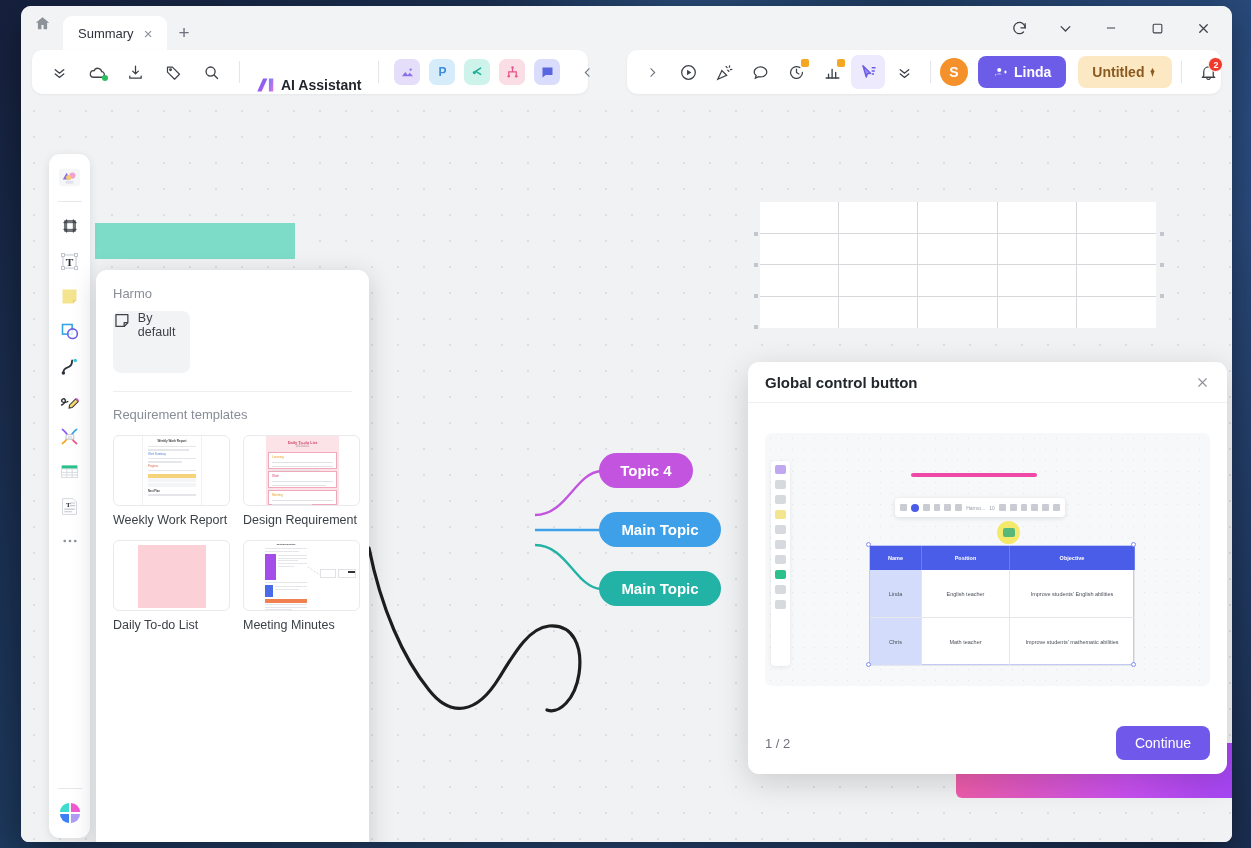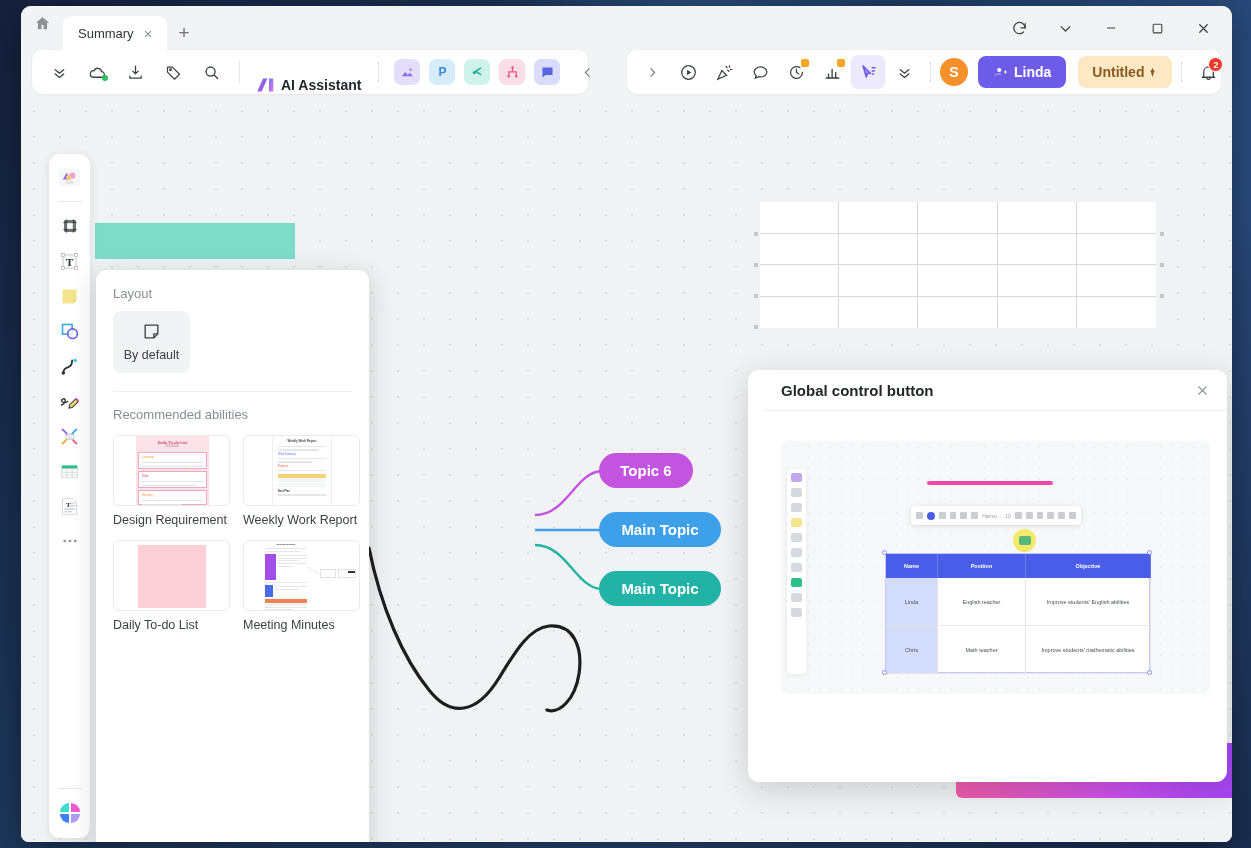--- a/index.html
+++ b/index.html
@@ -166,21 +166,21 @@
 
   
   .panel {
     position:absolute; left:75px; top:172px; width:273px; height:598px;
     background:#fff; border-radius:11px; box-shadow:0 6px 26px rgba(0,0,0,.17);
     padding:16px 17px;
   }
   .panel-lbl { font-size:13px; color:#888d96; margin-bottom:10px; }
   .layout-card {
     width:77px; height:62px; background:#f2f3f5; border-radius:8px;
-    display:flex; flex-direction:column; align-items:center; justify-content:center;
+    display:flex; flex-direction:row; align-items:flex-start; justify-content:center;
     gap:7px; cursor:pointer;
   }
   .layout-card span { font-size:12.5px; color:#3b3f46; }
   .panel-div { height:1px; background:#eceef0; margin:18px 0 15px; }
   .tpl-grid { display:grid; grid-template-columns:1fr 1fr; gap:13px 13px; }
   .tpl-thumb {
     width:117px; height:71px; background:#fff; border:1px solid #e8eaed;
     border-radius:6px; overflow:hidden; position:relative; cursor:pointer;
   }
   .tpl-name { font-size:12.5px; color:#3b3f46; margin-top:7px; }
@@ -518,21 +518,21 @@
       </svg>
 
       <div class="pink-shape"></div>
 
       <svg style="position:absolute;left:500px;top:355px;width:100px;height:165px;">
         <path d="M14 62 C 46 62, 54 20, 80 18" fill="none" stroke="#c254e0" stroke-width="2.4"></path>
         <path d="M14 77 L80 77" fill="none" stroke="#3fa0ea" stroke-width="2.4"></path>
         <path d="M14 92 C 46 92, 54 134, 80 136" fill="none" stroke="#22b2a6" stroke-width="2.4"></path>
       </svg>
 
-      <div class="node node-t1">Topic 6</div>
+      <div class="node node-t1">Topic 4</div>
       <div class="node node-m1">Main Topic</div>
       <div class="node node-m2">Main Topic</div>
 
       <div class="rail">
         <div class="rail-item">
           <svg width="25" height="25" viewBox="0 0 26 26">
             <rect x="2" y="4" width="22" height="18" rx="3" fill="#f5f6f8"></rect>
             <path d="M6 15l4-7 4 7z" fill="#8b6fe8"></path>
               <circle cx="16" cy="11" r="3.2" fill="#f0a2d0"></circle>
             <circle cx="12" cy="13" r="2.6" fill="#f7c96b"></circle>
@@ -619,59 +619,32 @@
           <svg width="24" height="24" viewBox="0 0 24 24">
             <path d="M11 2a9 9 0 0 0-9 9h9z" fill="#3ddcd0"></path>
             <path d="M13 2a9 9 0 0 1 9 9h-9z" fill="#f05cd0"></path>
             <path d="M11 13H2a9 9 0 0 0 9 9z" fill="#3d7ff5"></path>
             <path d="M13 13h9a9 9 0 0 1-9 9z" fill="#b09cf5"></path>
           </svg>
         </div>
       </div>
 
       <div class="panel">
-        <div class="panel-lbl">Layout</div>
+        <div class="panel-lbl">Harmo</div>
         <div class="layout-card">
           <svg width="19" height="19" viewBox="0 0 24 24" fill="none" stroke="#3d4148" stroke-width="1.7" stroke-linejoin="round">
             <path d="M4 4h16v11l-5 5H4z"></path>
               <path d="M20 15h-5v5"></path>
           </svg>
           <span>By default</span>
         </div>
         <div class="panel-div"></div>
-        <div class="panel-lbl" style="margin-bottom:13px;">Recommended abilities</div>
+        <div class="panel-lbl" style="margin-bottom:13px;">Requirement templates</div>
 
         <div class="tpl-grid">
-
-          <div>
-            <div class="tpl-thumb">
-              <div style="position:absolute;left:22px;top:0;width:73px;height:71px;background:#fce3e8;"></div>
-              <div style="position:absolute;left:24px;top:2px;width:69px;height:12px;">
-                <div style="font-size:4px;font-weight:700;color:#d6476b;text-align:center;margin-top:2px;">Daily To-do List</div>
-                <div style="font-size:2.6px;color:#b07a88;text-align:center;">2023-06-01</div>
-              </div>
-              <div style="position:absolute;left:24px;top:16px;width:69px;height:17px;border:.6px solid #f0a8bb;background:#fff;">
-                <div style="font-size:3px;color:#e8a030;margin:2px 0 0 3px;">Learning</div>
-                <div style="height:1.5px;background:#e0e2e6;margin:2.5px 3px;"></div>
-                <div style="height:1.5px;background:#e0e2e6;margin:2.5px 3px;"></div>
-                <div style="height:1.5px;background:#e0e2e6;margin:2.5px 3px;width:70%;"></div>
-              </div>
-              <div style="position:absolute;left:24px;top:35px;width:69px;height:17px;border:.6px solid #f0a8bb;background:#fff;">
-                <div style="font-size:3px;color:#d6476b;margin:2px 0 0 3px;">Work</div>
-                <div style="height:1.5px;background:#e0e2e6;margin:2.5px 3px;"></div>
-                <div style="height:1.5px;background:#e0e2e6;margin:2.5px 3px;width:80%;"></div>
-              </div>
-              <div style="position:absolute;left:24px;top:54px;width:69px;height:15px;border:.6px solid #f0a8bb;background:#fff;">
-                <div style="font-size:3px;color:#e8a030;margin:2px 0 0 3px;">Meeting</div>
-                <div style="height:1.5px;background:#e0e2e6;margin:2.5px 3px;"></div>
-                <div style="height:1.5px;background:#e0e2e6;margin:2.5px 3px;width:60%;"></div>
-              </div>
-            </div>
-            <div class="tpl-name">Design Requirement</div>
-          </div>
 
           <div>
             <div class="tpl-thumb">
               <div style="position:absolute;left:28px;top:0;width:60px;height:71px;background:#fff;border-left:.6px solid #eef0f2;border-right:.6px solid #eef0f2;padding:3px 5px;">
                 <div style="font-size:3px;font-weight:700;color:#444;text-align:center;">Weekly Work Report</div>
                 <div style="height:1.3px;background:#e4e6ea;margin:2.5px 0;"></div>
                 <div style="height:1.3px;background:#e4e6ea;margin:2.5px 0;width:85%;"></div>
                 <div style="font-size:2.6px;color:#4a7fd6;margin-top:2px;">Work Summary</div>
                 <div style="height:1.3px;background:#e4e6ea;margin:2px 0;"></div>
                 <div style="height:1.3px;background:#e4e6ea;margin:2px 0;width:70%;"></div>
@@ -689,20 +662,47 @@
                   <div style="height:4px;background:#f4f5f7;"></div>
                     <div style="height:4px;background:#f4f5f7;"></div>
                   <div style="height:4px;background:#f4f5f7;"></div>
                     <div style="height:4px;background:#f4f5f7;"></div>
                 </div>
                 <div style="font-size:2.6px;color:#444;margin-top:3px;font-weight:700;">Next Plan</div>
                 <div style="height:1.3px;background:#e4e6ea;margin:1.5px 0;"></div>
               </div>
             </div>
             <div class="tpl-name">Weekly Work Report</div>
+          </div>
+
+          <div>
+            <div class="tpl-thumb">
+              <div style="position:absolute;left:22px;top:0;width:73px;height:71px;background:#fce3e8;"></div>
+              <div style="position:absolute;left:24px;top:2px;width:69px;height:12px;">
+                <div style="font-size:4px;font-weight:700;color:#d6476b;text-align:center;margin-top:2px;">Daily To-do List</div>
+                <div style="font-size:2.6px;color:#b07a88;text-align:center;">2023-06-01</div>
+              </div>
+              <div style="position:absolute;left:24px;top:16px;width:69px;height:17px;border:.6px solid #f0a8bb;background:#fff;">
+                <div style="font-size:3px;color:#e8a030;margin:2px 0 0 3px;">Learning</div>
+                <div style="height:1.5px;background:#e0e2e6;margin:2.5px 3px;"></div>
+                <div style="height:1.5px;background:#e0e2e6;margin:2.5px 3px;"></div>
+                <div style="height:1.5px;background:#e0e2e6;margin:2.5px 3px;width:70%;"></div>
+              </div>
+              <div style="position:absolute;left:24px;top:35px;width:69px;height:17px;border:.6px solid #f0a8bb;background:#fff;">
+                <div style="font-size:3px;color:#d6476b;margin:2px 0 0 3px;">Work</div>
+                <div style="height:1.5px;background:#e0e2e6;margin:2.5px 3px;"></div>
+                <div style="height:1.5px;background:#e0e2e6;margin:2.5px 3px;width:80%;"></div>
+              </div>
+              <div style="position:absolute;left:24px;top:54px;width:69px;height:15px;border:.6px solid #f0a8bb;background:#fff;">
+                <div style="font-size:3px;color:#e8a030;margin:2px 0 0 3px;">Meeting</div>
+                <div style="height:1.5px;background:#e0e2e6;margin:2.5px 3px;"></div>
+                <div style="height:1.5px;background:#e0e2e6;margin:2.5px 3px;width:60%;"></div>
+              </div>
+            </div>
+            <div class="tpl-name">Design Requirement</div>
           </div>
 
           <div>
             <div class="tpl-thumb">
               <div style="position:absolute;left:24px;top:4px;width:68px;height:63px;background:#fbd0d6;"></div>
             </div>
             <div class="tpl-name">Daily To-do List</div>
           </div>
 
           <div>
@@ -740,21 +740,21 @@
               <div style="position:absolute;left:76px;top:28px;width:16px;height:9px;border:.6px solid #e0e2e6;background:#fff;"></div>
               <div style="position:absolute;left:94px;top:28px;width:18px;height:9px;border:.6px solid #e0e2e6;background:#fff;">
                 <div style="width:7px;height:2px;background:#333;margin:1px 0 0 9px;"></div>
               </div>
             </div>
             <div class="tpl-name">Meeting Minutes</div>
           </div>
         </div>
       </div>
 
-      <div class="dialog" style="left:727px;top:272px;padding-left:16px;">
+      <div class="dialog" style="left:727px;top:264px;">
         <div class="dlg-head">
           <span class="dlg-title">Global control button</span>
           <span class="dlg-close">
             <svg width="15" height="15" viewBox="0 0 24 24" stroke="#8d9299" stroke-width="1.8" stroke-linecap="round" fill="none">
                 <path d="M6 6l12 12M18 6L6 18"></path>
               </svg>
           </span>
         </div>
         <div class="dlg-body">
 
@@ -805,17 +805,21 @@
               <div class="mt-c first">Chris</div>
               <div class="mt-c">Math teacher</div>
               <div class="mt-c">Improve students' mathematic abilities</div>
             </div>
             <div class="sel-dot" style="left:101px;top:109px;"></div>
             <div class="sel-dot" style="left:366px;top:109px;"></div>
             <div class="sel-dot" style="left:101px;top:229px;"></div>
             <div class="sel-dot" style="left:366px;top:229px;"></div>
           </div>
         </div>
+        <div class="dlg-foot">
+          <span class="dlg-page">1 / 2</span>
+          <button class="continue-btn">Continue</button>
+        </div>
       </div>
 
     </div>
   </div>
 </div>
 
 </body></html>

